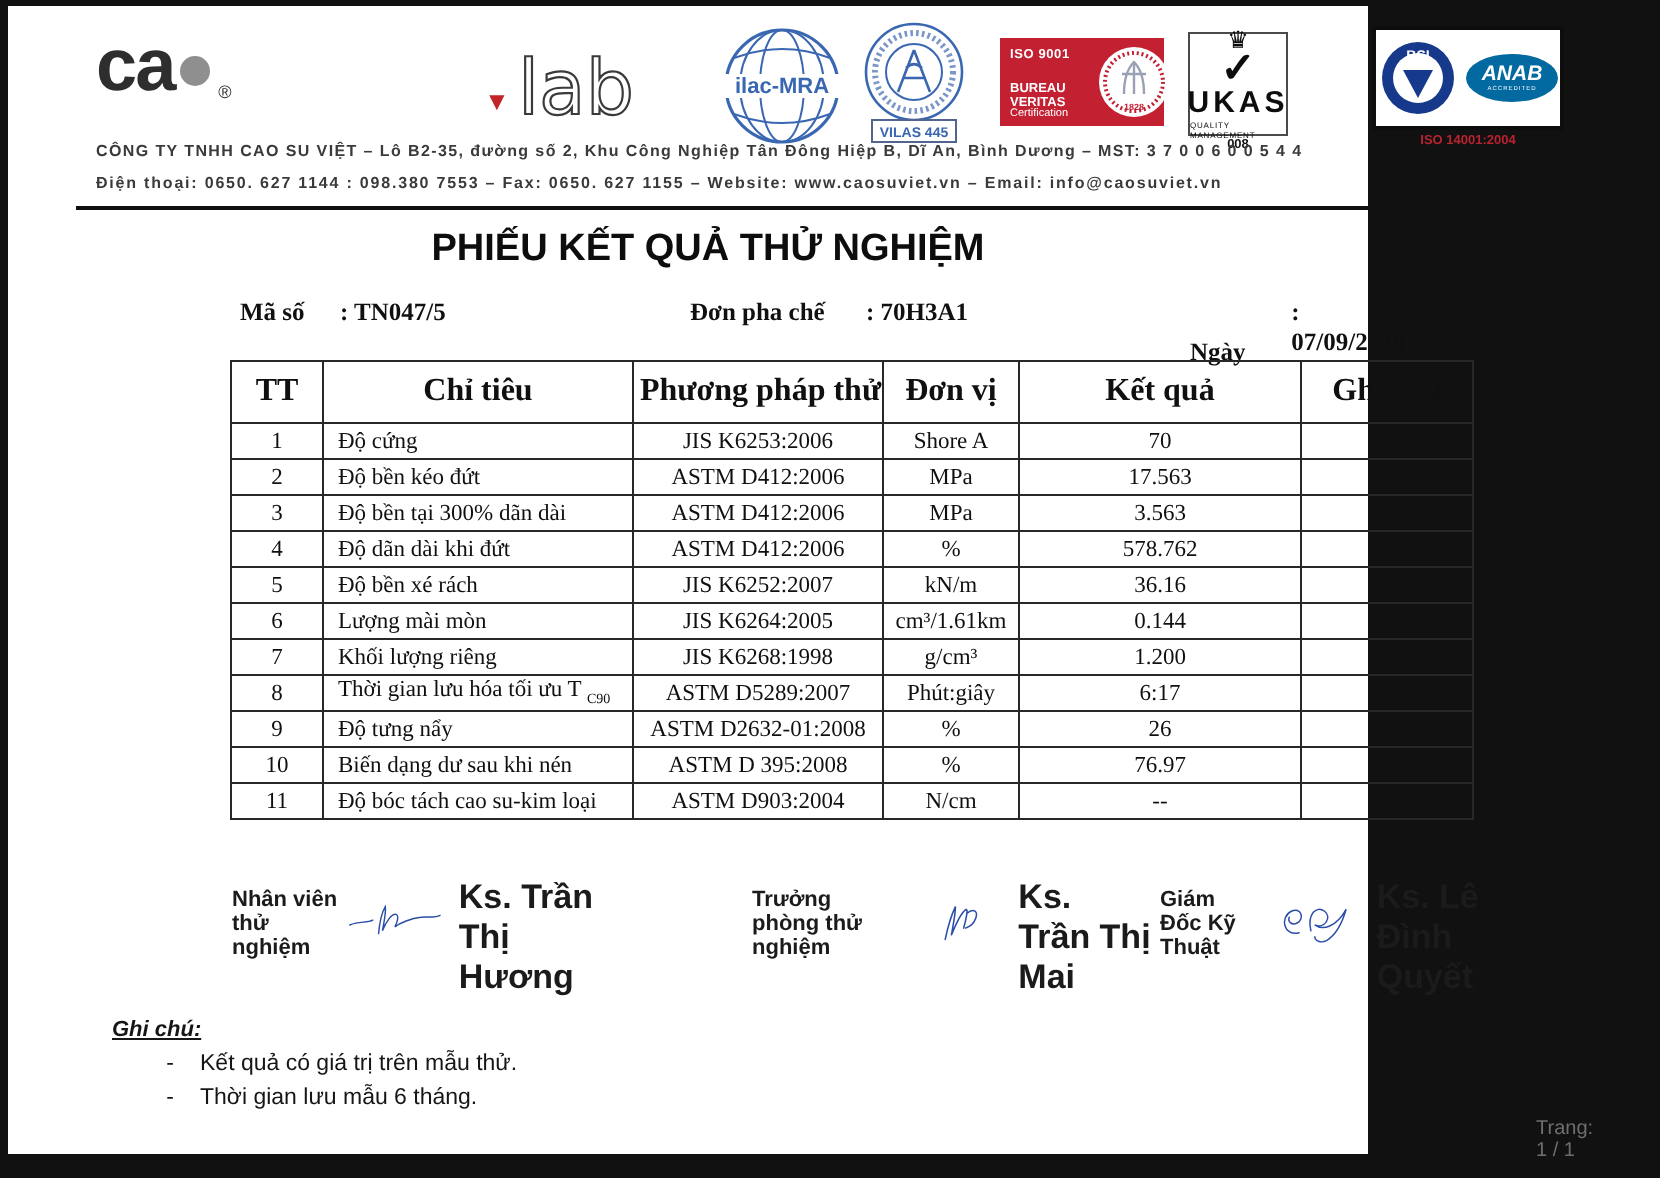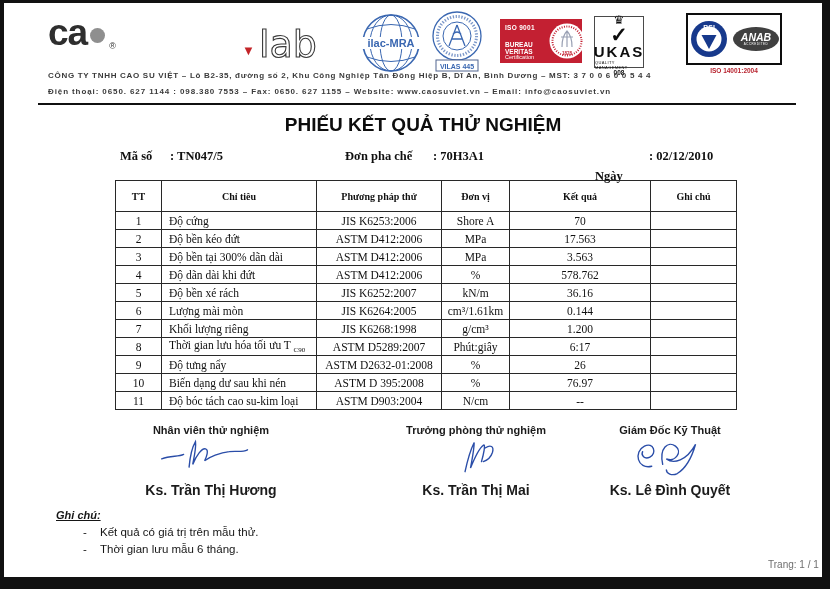--- a/index.html
+++ b/index.html
@@ -1,20 +1,20 @@
 <!DOCTYPE html>
 <html><head>
 <meta charset="utf-8">
 <style>
   html,body { margin:0; padding:0; }
   body {
     width:830px; height:589px; position:relative; background:#111;
     font-family:"Liberation Sans", sans-serif; overflow:hidden;
   }
-  .page { position:absolute; left:4px; top:3px; width:818px; height:574px; background:#ffffff; }
+  .page { position:absolute; left:4px; top:3px; width:680px; height:574px; background:#ffffff; }
   .abs { position:absolute; }
 
   
   .brand { left:44px; top:11px; display:flex; align-items:flex-start; color:#2e2e2e;
            font-weight:bold; font-size:37px; letter-spacing:-1px; line-height:1; }
   .brand .dot { display:inline-block; width:15px; height:15px; border-radius:50%;
                 background:#8f8f8f; margin:0 3px; align-self:center; transform:translateY(3px); }
   .brand .reg { font-size:9px; font-weight:normal; align-self:flex-end; margin-left:1px; }
   .vlab { left:238px; top:18px; display:flex; align-items:flex-end; }
   .vlab .tri { color:#c32428; font-size:13px; line-height:1; margin:0 2px 8px 0; }
@@ -26,21 +26,21 @@
   .bv-seal { left:544px; top:19px; }
   .ukas-box { left:590px; top:13px; width:48px; height:50px; border:1px solid #4a4a4a;
               display:flex; flex-direction:column; align-items:center; justify-content:center; color:#0d0d0d; }
   .ukas-box .crown { font-size:12px; line-height:1; }
   .ukas-box .check { font-size:21px; font-weight:bold; line-height:.85; }
   .ukas-box .ukas-word { font-size:15px; font-weight:bold; letter-spacing:2px; }
   .ukas-box .ukas-sub { font-size:4px; letter-spacing:.4px; }
   .ukas-num { left:590px; top:66px; width:50px; text-align:center; font-size:6.5px; font-weight:bold; color:#111; }
   .bsi-box { left:682px; top:10px; width:96px; height:52px; border:2px solid #0d0d0d; background:#fff;
              display:flex; align-items:center; justify-content:center; gap:4px; box-sizing:border-box; }
-  .anab-oval { width:46px; height:24px; border-radius:50%; background:#404040; color:#fff;
+  .anab-oval { width:46px; height:24px; border-radius:50%; background:#0369a1; color:#fff;
                display:flex; flex-direction:column; align-items:center; justify-content:center; }
   .anab-oval .anab-word { font-size:10.5px; font-weight:bold; font-style:italic; line-height:1; }
   .anab-oval .anab-sub { font-size:3px; letter-spacing:.5px; }
   .iso14001 { left:682px; top:64px; width:96px; text-align:center; font-size:6.5px; font-weight:bold; color:#b8232f; }
 
   .addr1 { left:44px; top:68px; font-size:8px; letter-spacing:.7px; color:#3a3a3a; font-weight:bold; white-space:nowrap; }
   .addr2 { left:44px; top:84px; font-size:8px; letter-spacing:.9px; color:#3a3a3a; font-weight:bold; white-space:nowrap; }
   .rule  { left:34px; top:100px; width:758px; height:2px; background:#101010; }
 
   
@@ -50,29 +50,29 @@
   .meta .lbl { display:inline-block; }
   #meta-1 { left:116px; } #meta-1 .lbl { width:50px; }
   #meta-2 { left:341px; } #meta-2 .lbl { width:88px; }
   #meta-3 { left:591px; } #meta-3 .lbl { width:54px;margin-top:20px; }
 
   
   .results { position:absolute; left:111px; top:177px; width:621px; border-collapse:collapse;
              table-layout:fixed; font-family:"Liberation Serif", serif; font-size:11.5px; color:#101010; }
   .results th, .results td { border:1px solid #282828; padding:0 3px; text-align:center;
                              overflow:hidden; white-space:nowrap; }
-  .results thead th { height:30px; font-size:10px; }
+  .results thead th { height:30px; font-size:16px; }
   .results tbody tr { height:18px; }
   .results td.c-name { text-align:left; padding-left:7px; }
   .results sub { font-size:7px;text-align:center; }
 
   
-  .sig { top:421px; display:flex; flex-direction:column; align-items:center; color:#1b1b1b; }
+  .sig { top:421px; display:flex; flex-direction:row; align-items:center; color:#1b1b1b; }
   .sig .sig-title { font-size:11px; font-weight:bold; }
-  .sig .sig-name  { font-size:14px; font-weight:bold; margin-top:3px; }
+  .sig .sig-name  { font-size:17px; font-weight:bold; margin-top:15px; }
   #sig-1 { left:112px; width:190px; }
   #sig-2 { left:372px; width:200px; }
   #sig-3 { left:576px; width:180px; }
   .sig svg { margin-top:1px; }
 
   
   .notes { left:52px; top:506px; font-size:11.5px; color:#161616; }
   .notes-label { font-style:italic; font-weight:bold; text-decoration:underline; font-size:11px; }
   .note-item { display:flex; margin-top:5px; }
   .note-item .dash { width:14px; text-align:center; margin-left:22px; margin-right:8px; }
@@ -158,21 +158,21 @@
   <div class="abs meta" id="meta-1">
     <span class="lbl">Mã số</span>
     <span>:  TN047/5</span>
   </div>
   <div class="abs meta" id="meta-2">
     <span class="lbl">Đơn pha chế</span>
     <span>:  70H3A1</span>
   </div>
   <div class="abs meta" id="meta-3">
     <span class="lbl">Ngày</span>
-    <span>:  02/12/2010</span>
+    <span>:  07/09/2010</span>
   </div>
 
   <table class="results">
     <colgroup>
       <col style="width:46px">
         <col style="width:155px">
         <col style="width:125px">
       <col style="width:68px">
         <col style="width:141px">
         <col style="width:86px">

